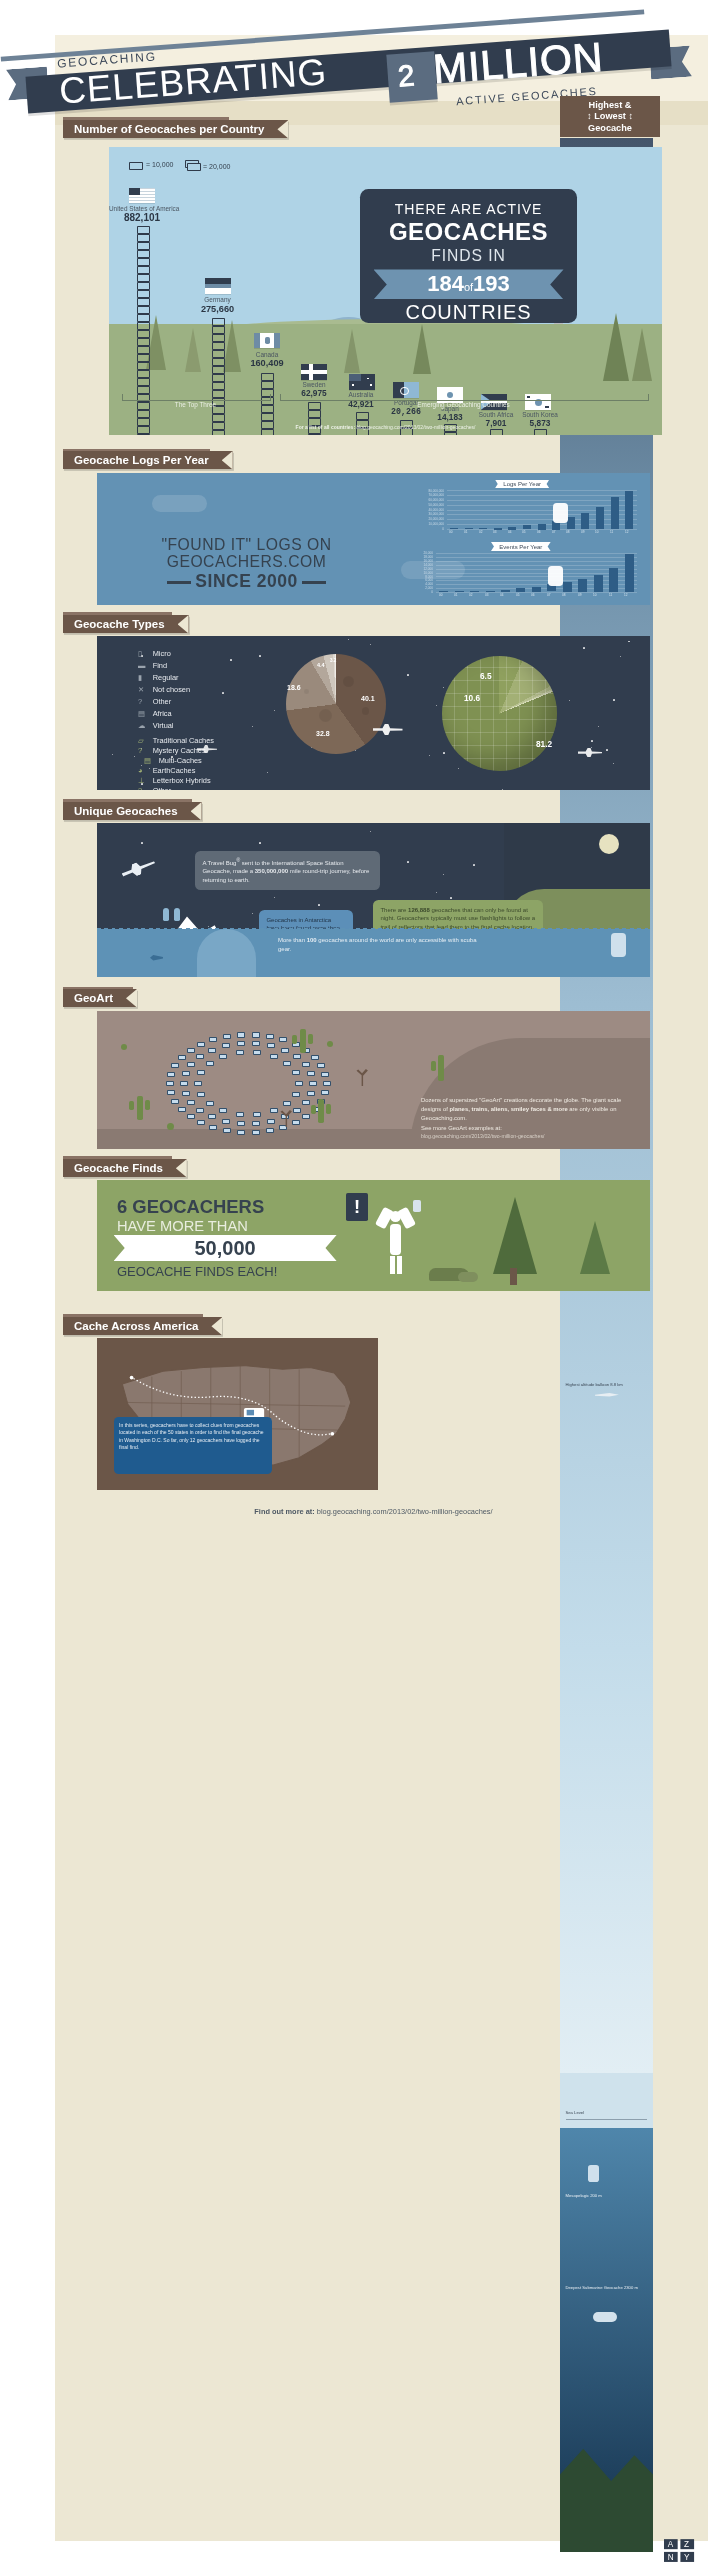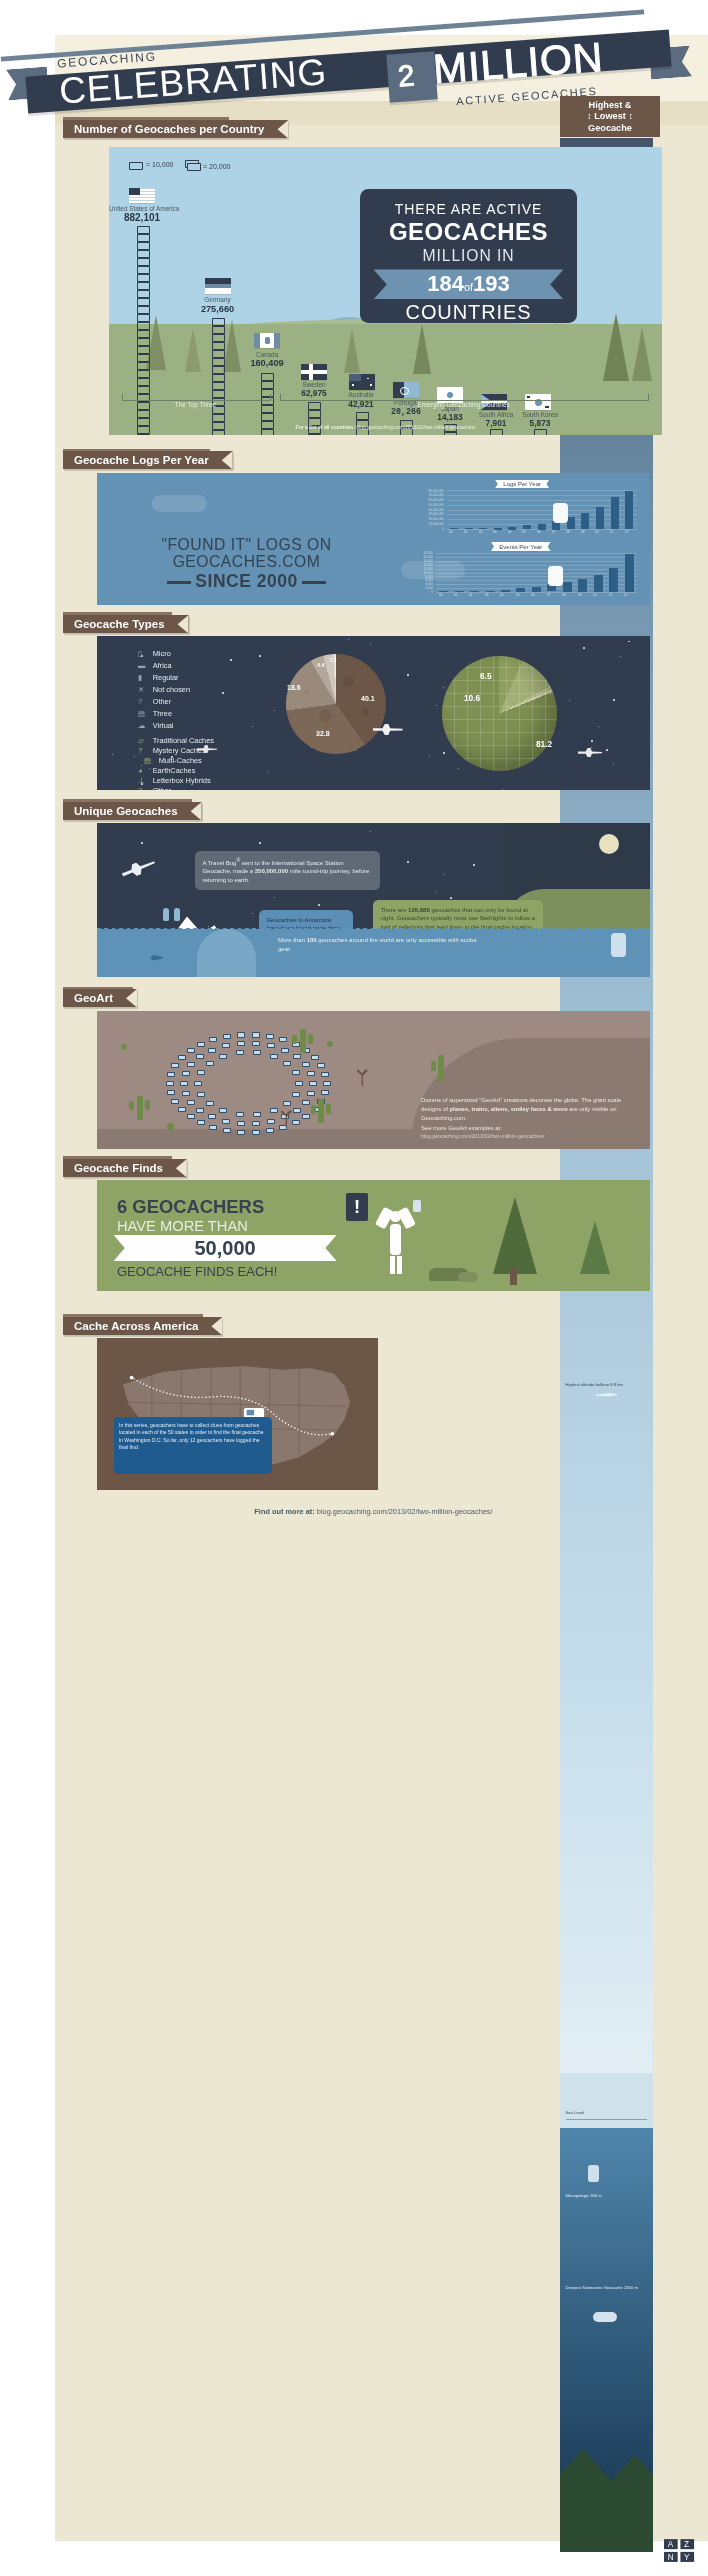--- a/index.html
+++ b/index.html
@@ -265,21 +265,21 @@
 
     <div style="position:absolute;left:20px;top:14.7px;width:12px;height:6.4px;border:1.2px solid #2f3a4a;border-radius:0.9px;"></div>
     <div class="legendKey" style="left:37px;top:14px;">= 10,000</div>
     <div style="position:absolute;left:76px;top:13px;width:12px;height:6.4px;border:1.2px solid #2f3a4a;border-radius:0.9px;"></div>
     <div style="position:absolute;left:78px;top:15.7px;width:12px;height:6.4px;border:1.2px solid #2f3a4a;border-radius:0.9px;background:#afd3e6;"></div>
     <div class="legendKey" style="left:94px;top:15.7px;">= 20,000</div>
 
     <div id="bigStat">
       <div class="l1">THERE ARE ACTIVE</div>
       <div class="l2">GEOCACHES</div>
-      <div class="l3">MILLION IN</div>
+      <div class="l3">FINDS IN</div>
       <div id="ofBanner">
         <span>184</span><span class="sm">of</span><span>193</span>
       </div>
       <div class="l4">COUNTRIES</div>
     </div>
 
     <div class="flag" style="left:20px;top:41px;width:26px;height:14.7px;background:
          repeating-linear-gradient(#c8d4dd 0 1.5px,#ffffff 1.5px 2.9px);">
       <div style="position:absolute;left:0;top:0;width:11px;height:7.4px;background:#313d4e;"></div>
     </div>
@@ -439,21 +439,21 @@
   </div>
 
   <div class="tagTop" style="left:63px;top:449px;width:147px;"></div>
   <div class="tag" style="left:63px;top:451px;">Geocache Logs Per Year</div>
 
   <div class="panel" id="sec2">
     <div style="position:absolute;left:55px;top:22px;width:55px;height:16.6px;background:rgba(255,255,255,.14);border-radius:9.2px;"></div>
     <div style="position:absolute;left:304px;top:88px;width:64px;height:18.4px;background:rgba(255,255,255,.12);border-radius:11px;"></div>
 
     <div class="logsTxt" id="logsL1">"FOUND IT" LOGS ON</div>
-    <div class="logsTxt" id="logsL2">GEOCACHES.COM</div>
+    <div class="logsTxt" id="logsL2">GEOCACHERS.COM</div>
     <div class="logsTxt" id="logsL3">
       <span class="dash"></span><span>SINCE 2000</span><span class="dash"></span>
     </div>
 
     <div class="chartBox" id="chart1" style="left:313px;top:7.4px;width:230px;height:57px;">
       <div class="chartTitle" style="left:85px;top:-0.9px;">Logs Per Year</div>
     <div class="gline" style="left: 37px; top: 49px; width: 190px;"></div>
         <div class="ytick" style="left: 0px; width: 34px; top: 47px;">0</div>
         <div class="gline" style="left: 37px; top: 44px; width: 190px;"></div>
         <div class="ytick" style="left: 0px; width: 34px; top: 42px;">10,000,000</div>
@@ -602,25 +602,25 @@
         <span class="star" style="left:472px;top:64px;width:0.9px;height:0.9px;opacity:.8"></span>
         <span class="star" style="left:332px;top:119px;width:0.9px;height:0.9px;opacity:.8"></span>
         <span class="star" style="left:362px;top:67px;width:0.9px;height:0.9px;opacity:.8"></span>
         <span class="star" style="left:494px;top:104px;width:1.7px;height:1.7px;opacity:.8"></span>
         <span class="star" style="left:251px;top:2.8px;width:0.9px;height:0.9px;opacity:.8"></span>
         <span class="star" style="left:133px;top:23px;width:1.7px;height:1.7px;opacity:.8"></span>
       </div>
 
     <div id="sizeLegend">
         <div class="legRow" style="left: 41px; top: 13px;"><span style="display:inline-block;width:14.7px;color:#9aa3ad;">▯</span><span>Micro</span></div>
-        <div class="legRow" style="left: 41px; top: 25px;"><span style="display:inline-block;width:14.7px;color:#9aa3ad;">▬</span><span>Africa</span></div>
+        <div class="legRow" style="left: 41px; top: 25px;"><span style="display:inline-block;width:14.7px;color:#9aa3ad;">▬</span><span>Find</span></div>
         <div class="legRow" style="left: 41px; top: 37px;"><span style="display:inline-block;width:14.7px;color:#9aa3ad;">▮</span><span>Regular</span></div>
         <div class="legRow" style="left: 41px; top: 49px;"><span style="display:inline-block;width:14.7px;color:#9aa3ad;">✕</span><span>Not chosen</span></div>
         <div class="legRow" style="left: 41px; top: 61px;"><span style="display:inline-block;width:14.7px;color:#9aa3ad;">?</span><span>Other</span></div>
-        <div class="legRow" style="left: 41px; top: 73px;"><span style="display:inline-block;width:14.7px;color:#9aa3ad;">▤</span><span>Three</span></div>
+        <div class="legRow" style="left: 41px; top: 73px;"><span style="display:inline-block;width:14.7px;color:#9aa3ad;">▤</span><span>Africa</span></div>
         <div class="legRow" style="left: 41px; top: 85px;"><span style="display:inline-block;width:14.7px;color:#9aa3ad;">☁</span><span>Virtual</span></div>
       </div>
     <div id="typeLegend">
         <div class="legRow" style="left: 41px; top: 100px;"><span style="display:inline-block;width:14.7px;color:#9fae74;">▱</span><span>Traditional Caches</span></div>
         <div class="legRow" style="left: 41px; top: 110px;"><span style="display:inline-block;width:14.7px;color:#9fae74;">?</span><span>Mystery Caches</span></div>
         <div class="legRow" style="left: 41px; top: 120px; padding-left: 6px;"><span style="display:inline-block;width:14.7px;color:#9fae74;">▤</span><span>Multi-Caches</span></div>
         <div class="legRow" style="left: 41px; top: 130px;"><span style="display:inline-block;width:14.7px;color:#9fae74;">◕</span><span>EarthCaches</span></div>
         <div class="legRow" style="left: 41px; top: 140px;"><span style="display:inline-block;width:14.7px;color:#9fae74;">⊥</span><span>Letterbox Hybrids</span></div>
         <div class="legRow" style="left: 41px; top: 150px;"><span style="display:inline-block;width:14.7px;color:#9fae74;">?</span><span>Other</span></div>
       </div>

